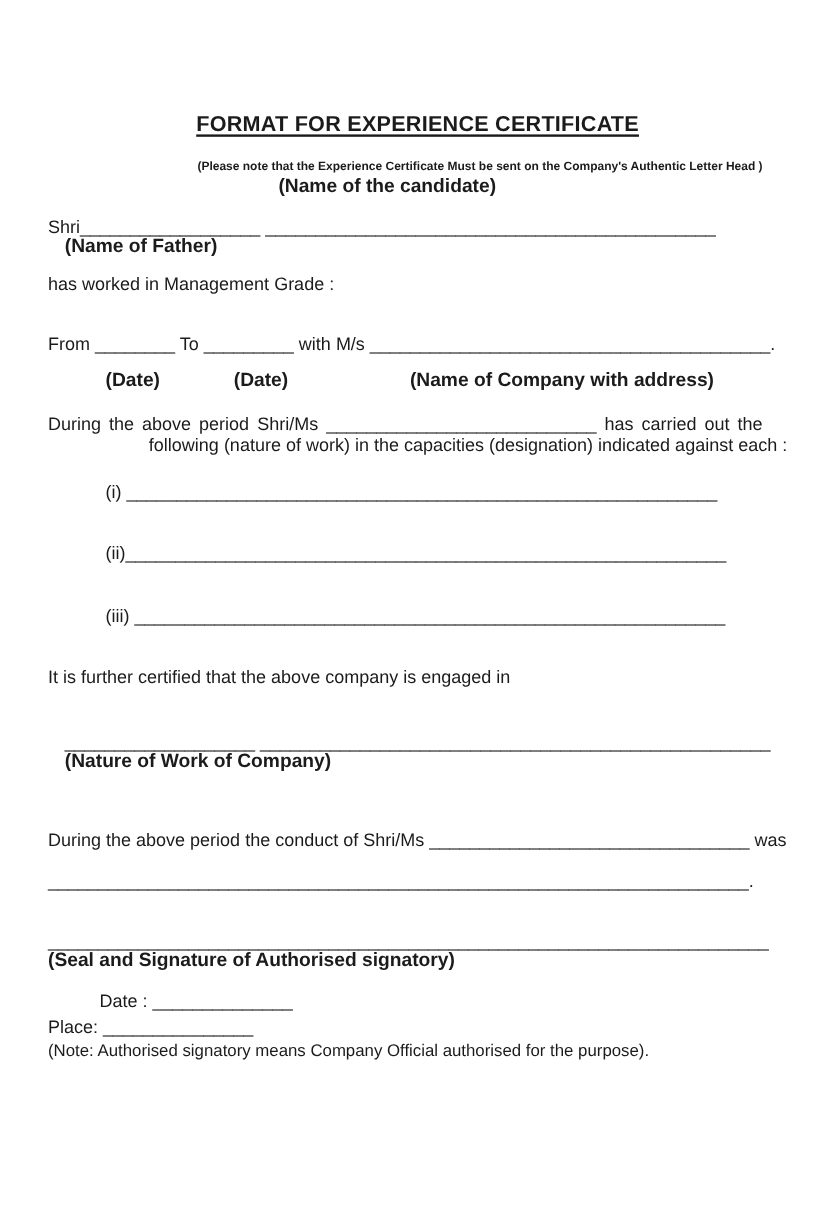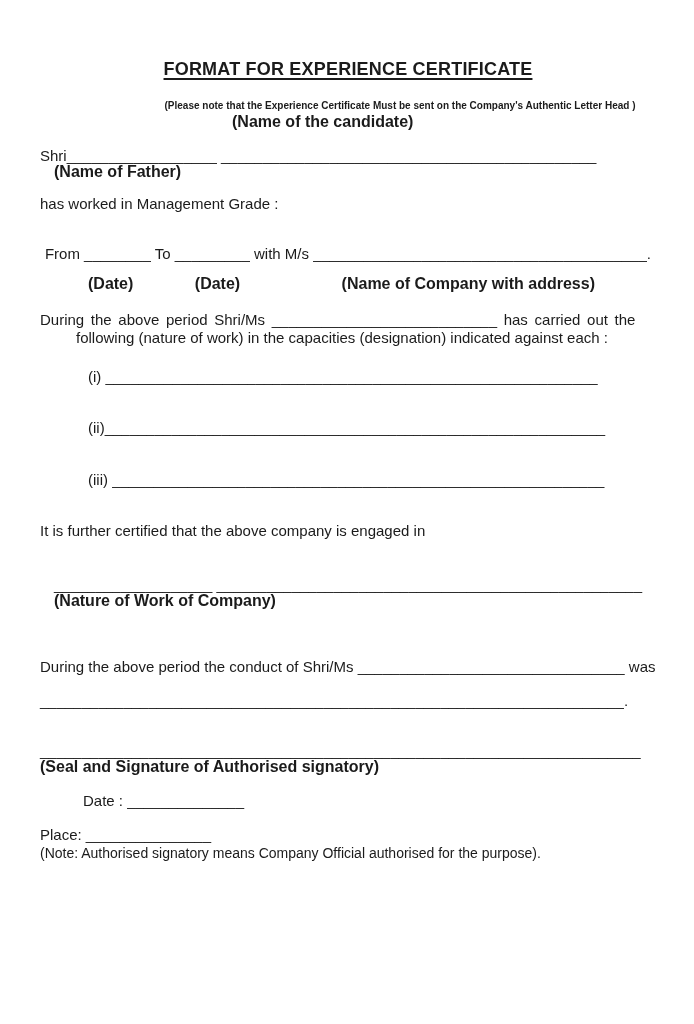--- a/index.html
+++ b/index.html
@@ -4,21 +4,21 @@
 <style>
   * { margin: 0; padding: 0; box-sizing: border-box; }
   html, body { background: #ffffff; }
   .page {
     position: relative;
     width: 694px;
     height: 984px;
     background: #ffffff;
     color: #1b1b1b;
     font-family: "Liberation Sans", sans-serif;
-    padding: 58px 38px 0 40px;
+    padding: 92px 38px 0 40px;
     overflow: hidden;
   }
   .title {
     font-size: 18px;
     line-height: 22px;
     font-weight: bold;
     text-align: center;
     text-decoration: underline;
     text-decoration-thickness: 2px;
     text-underline-offset: 3px;
@@ -43,39 +43,39 @@
     font-size: 16px;
     line-height: 14px;
     font-weight: bold;
     white-space: pre;
   }
   .certify       { margin-top: 38px; }
   .lbl-candidate { margin-left: 192px; }
   .father        { margin-top: 18px; }
   .lbl-father    { margin-left: 14px; }
   .grade         { margin-top: 16px; }
-  .period        { margin-top: 32px; text-align: center; }
+  .period        { margin-top: 32px; }
   .period-labels { margin-top: 12px; white-space: nowrap; }
   .period-labels .label { display: inline-block; }
   .lbl-date1     { margin-left: 48px; }
   .lbl-date2     { margin-left: 57px; }
   .lbl-company   { margin-left: 97px; }
   .para1         { margin-top: 18px; word-spacing: 2.5px; }
-  .para2         { margin-left: 36px; }
+  .para2         { margin-left: 20px; text-align: right; }
   .item1         { margin-top: 21px; margin-left: 48px; }
   .item2         { margin-top: 33px; margin-left: 48px; }
   .item3         { margin-top: 34px; margin-left: 48px; }
   .engaged       { margin-top: 33px; }
   .nature        { margin-top: 36px; text-align: center; }
   .lbl-nature    { margin-left: 14px; }
   .conduct       { margin-top: 50px; }
   .conduct-blank { margin-top: 16px; }
   .seal-line     { margin-top: 32px; }
   .date          { margin-top: 18px; margin-left: 43px; }
-  .place         { margin-top: 16px; }
+  .place         { margin-top: 4px; }
   .note          { font-size: 14px; }
 </style>
 </head>
 <body>
 
 <div class="page">
 
   <div class="title">FORMAT FOR EXPERIENCE CERTIFICATE</div>
 
   <div class="subtitle">(Please note that the Experience Certificate Must be sent on the Company's Authentic Letter Head )</div>

